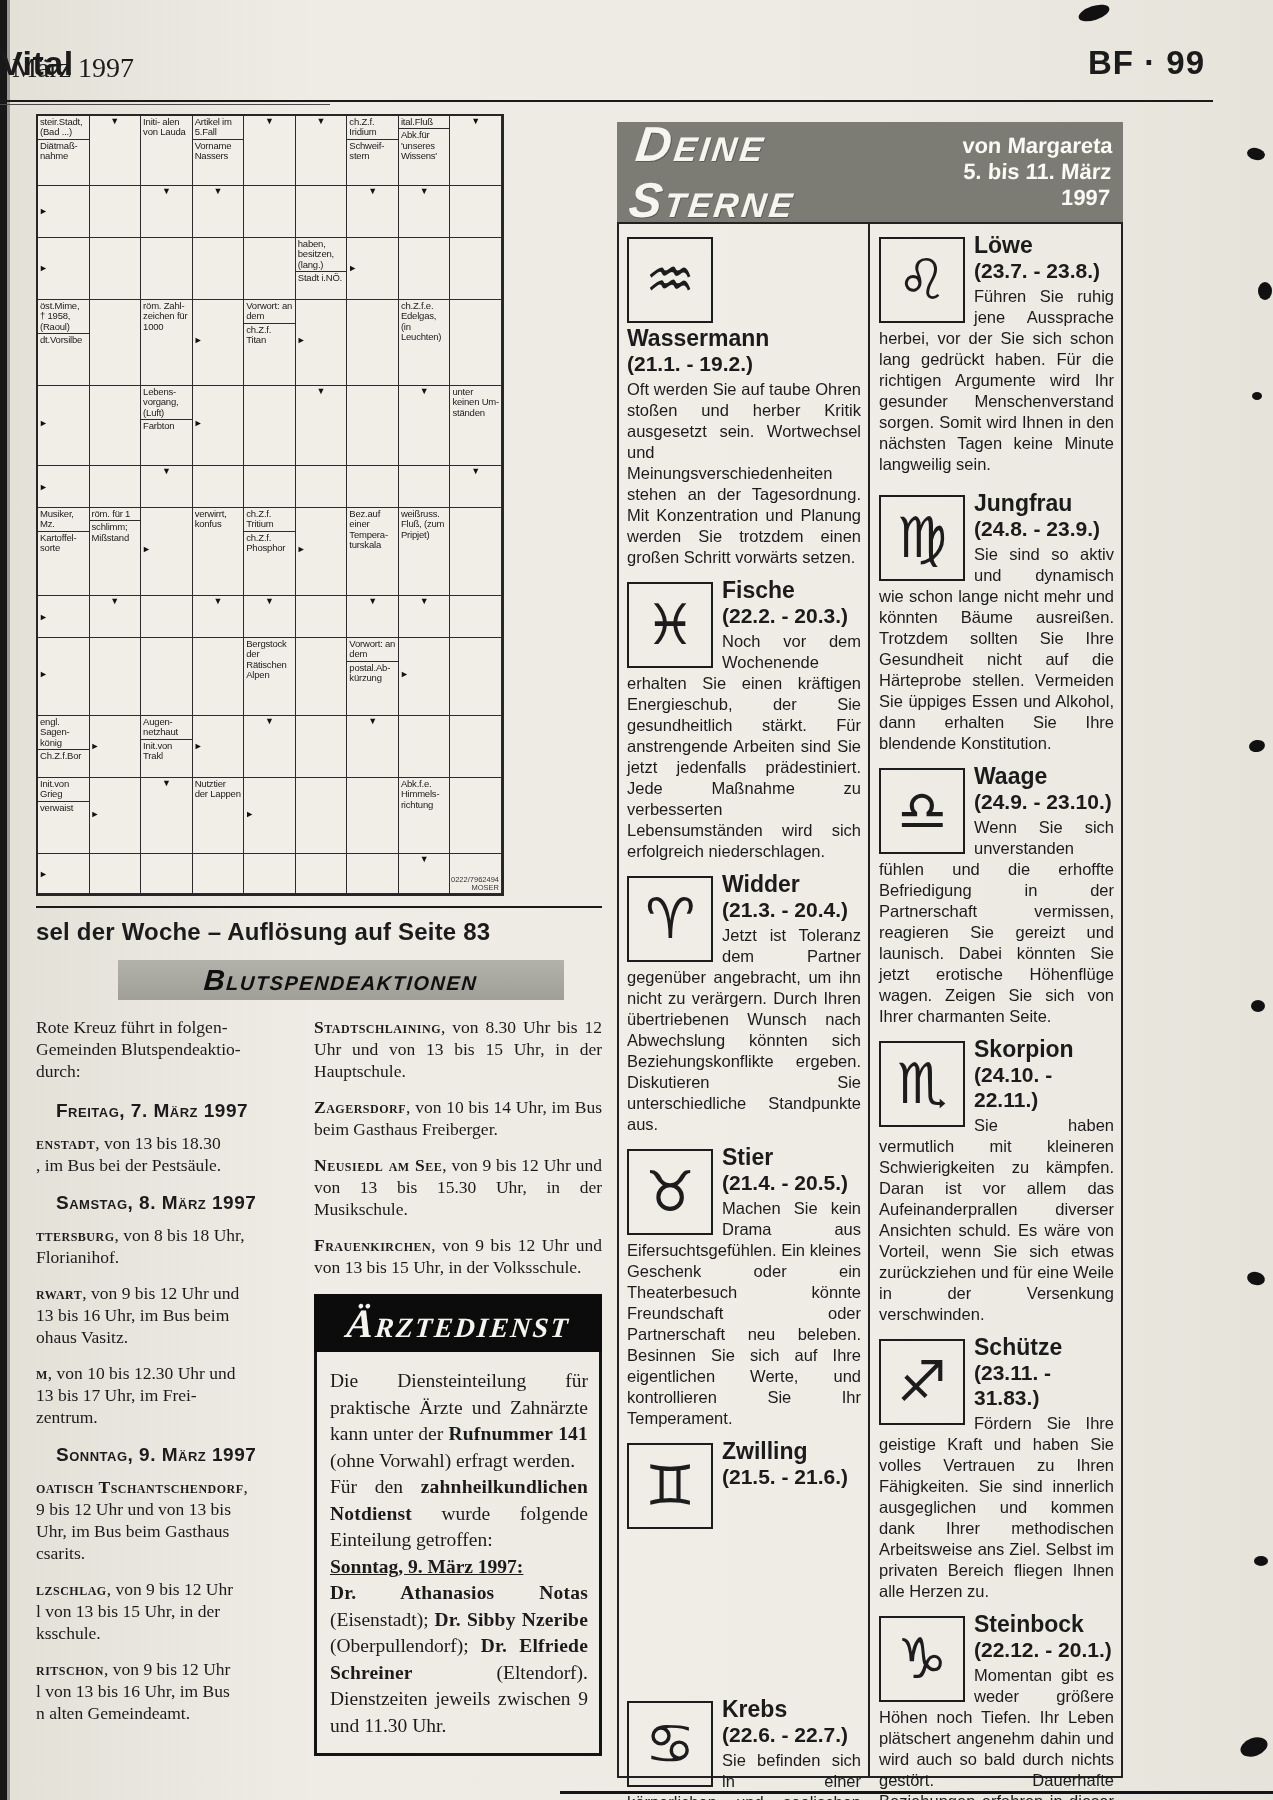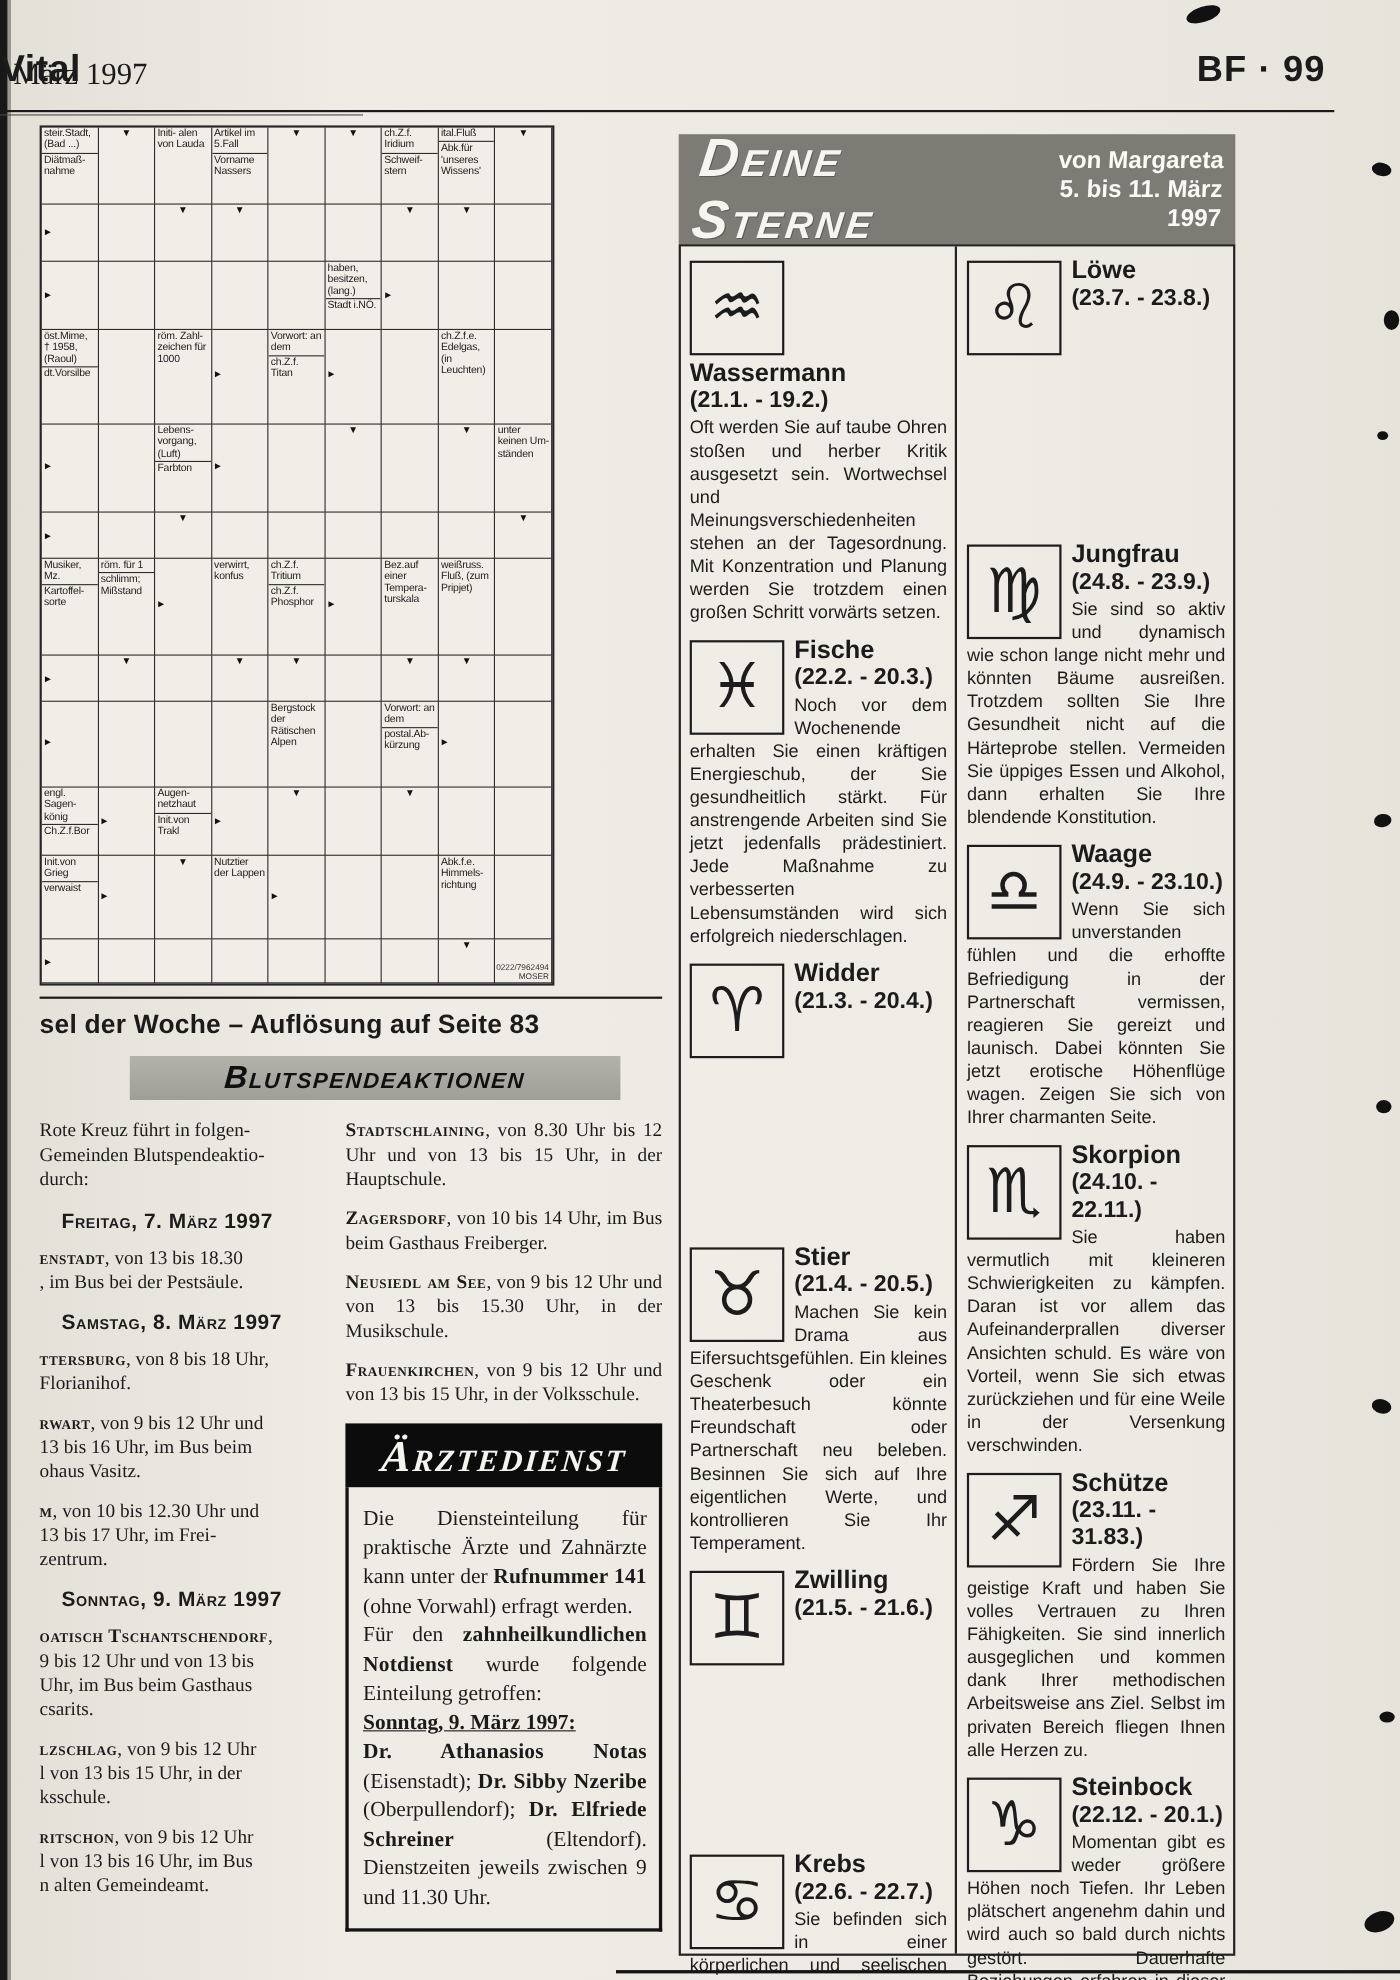--- a/index.html
+++ b/index.html
@@ -427,20 +427,21 @@
       <article class="horo">
         <div class="h-icon"><span>♓</span></div>
         <h3>Fische</h3>
         <div class="dates">(22.2. - 20.3.)</div>
         <p>Noch vor dem Wochenende erhalten Sie einen kräftigen Energieschub, der Sie gesundheitlich stärkt. Für anstrengende Arbeiten sind Sie jetzt jedenfalls prädestiniert. Jede Maßnahme zu verbesserten Lebensumständen wird sich erfolgreich niederschlagen.</p>
       </article>
       <article class="horo">
         <div class="h-icon"><span>♈</span></div>
         <h3>Widder</h3>
         <div class="dates">(21.3. - 20.4.)</div>
+        <p>Jetzt ist Toleranz dem Partner gegenüber angebracht, um ihn nicht zu verärgern. Durch Ihren übertriebenen Wunsch nach Abwechslung könnten sich Beziehungskonflikte ergeben. Diskutieren Sie unterschiedliche Standpunkte aus.</p>
       </article>
       <article class="horo">
         <div class="h-icon"><span>♉</span></div>
         <h3>Stier</h3>
         <div class="dates">(21.4. - 20.5.)</div>
         <p>Machen Sie kein Drama aus Eifersuchtsgefühlen. Ein kleines Geschenk oder ein Theaterbesuch könnte Freundschaft oder Partnerschaft neu beleben. Besinnen Sie sich auf Ihre eigentlichen Werte, und kontrollieren Sie Ihr Temperament.</p>
       </article>
       <article class="horo">
         <div class="h-icon"><span>♊</span></div>
         <h3>Zwilling</h3>
@@ -452,20 +453,21 @@
         <div class="dates">(22.6. - 22.7.)</div>
         <p>Sie befinden sich in einer körperlichen und seelischen Schwächeperiode. Schonen Sie sich besonders und legen Sie Ihr Hauptaugenmerk auf partnerschaftliche Harmonie. Probieren Sie etwas Neues, z.B. Ernährungsumstellung oder leichte Gymnastik.</p>
       </article>
     </div>
 
     <div class="horo-colR">
       <article class="horo">
         <div class="h-icon"><span>♌</span></div>
         <h3>Löwe</h3>
         <div class="dates">(23.7. - 23.8.)</div>
+        <p>Führen Sie ruhig jene Aussprache herbei, vor der Sie sich schon lang gedrückt haben. Für die richtigen Argumente wird Ihr gesunder Menschenverstand sorgen. Somit wird Ihnen in den nächsten Tagen keine Minute langweilig sein.</p>
       </article>
       <article class="horo">
         <div class="h-icon"><span>♍</span></div>
         <h3>Jungfrau</h3>
         <div class="dates">(24.8. - 23.9.)</div>
         <p>Sie sind so aktiv und dynamisch wie schon lange nicht mehr und könnten Bäume ausreißen. Trotzdem sollten Sie Ihre Gesundheit nicht auf die Härteprobe stellen. Vermeiden Sie üppiges Essen und Alkohol, dann erhalten Sie Ihre blendende Konstitution.</p>
       </article>
       <article class="horo">
         <div class="h-icon"><span>♎</span></div>
         <h3>Waage</h3>

